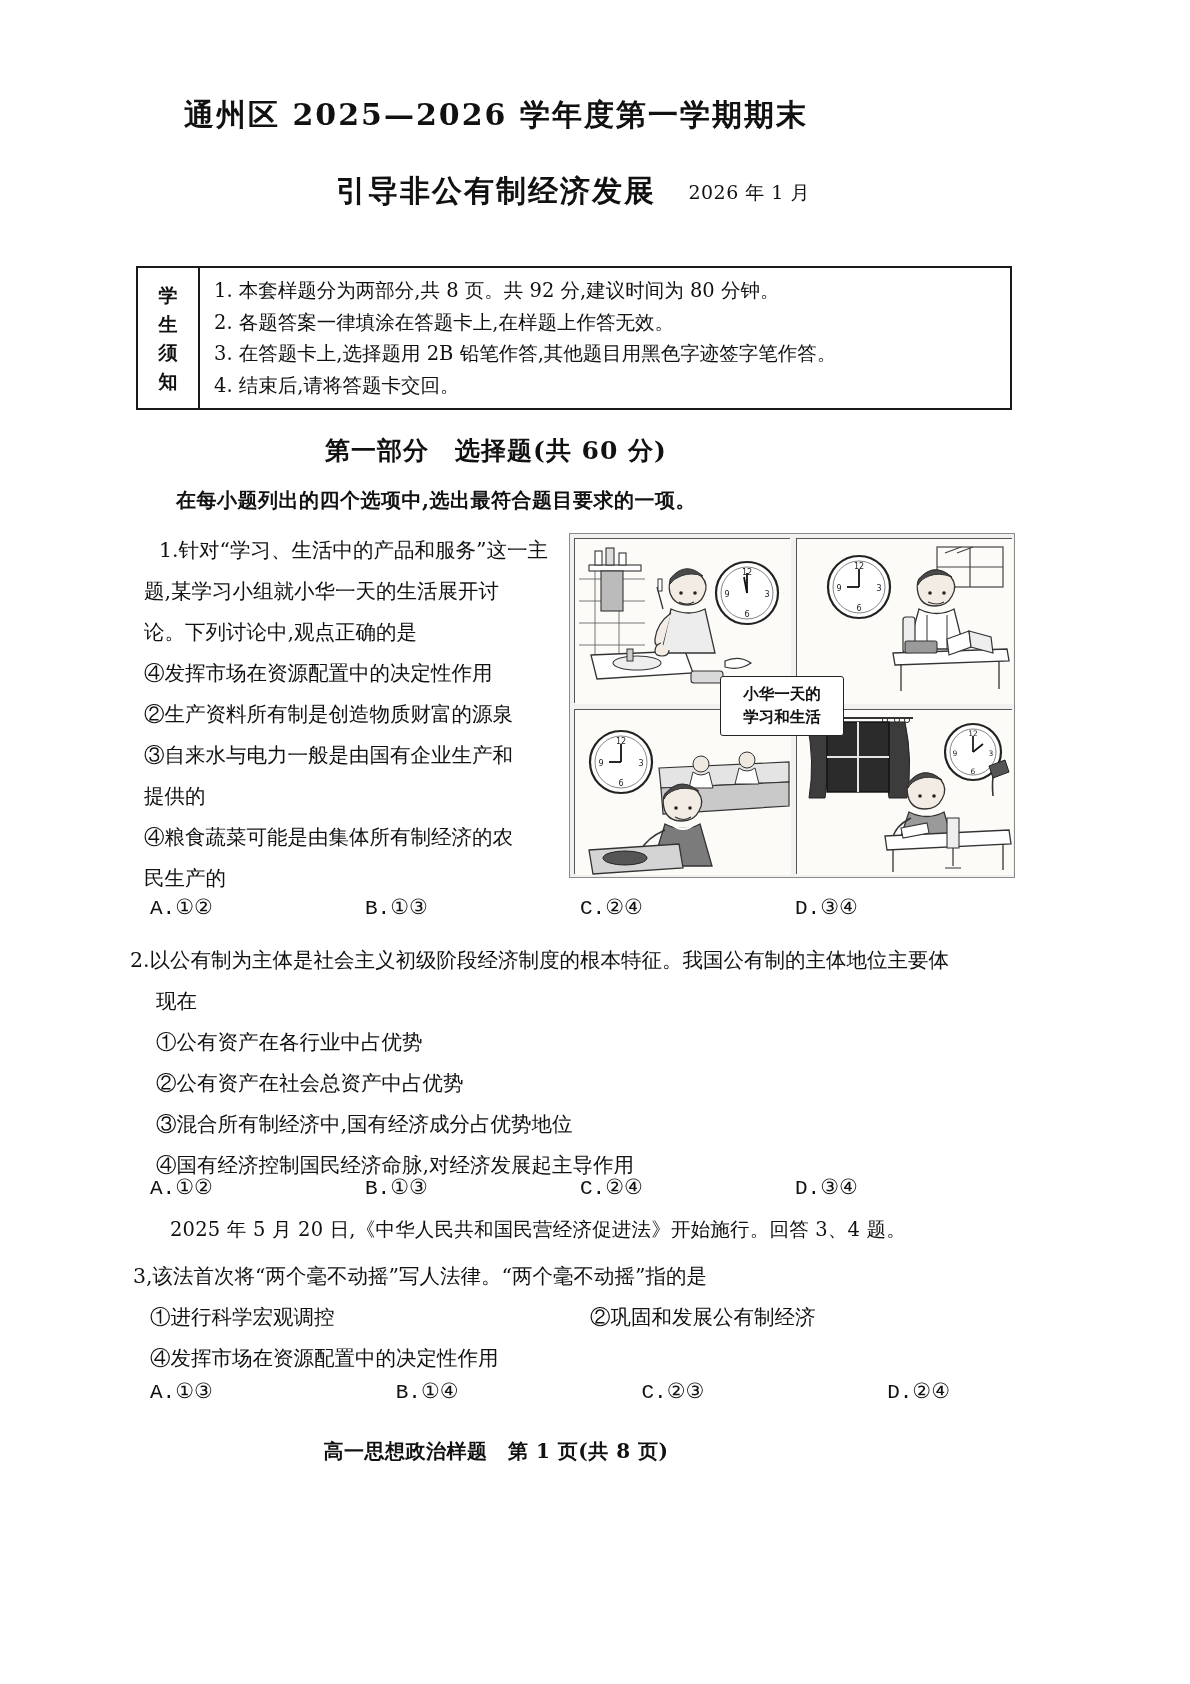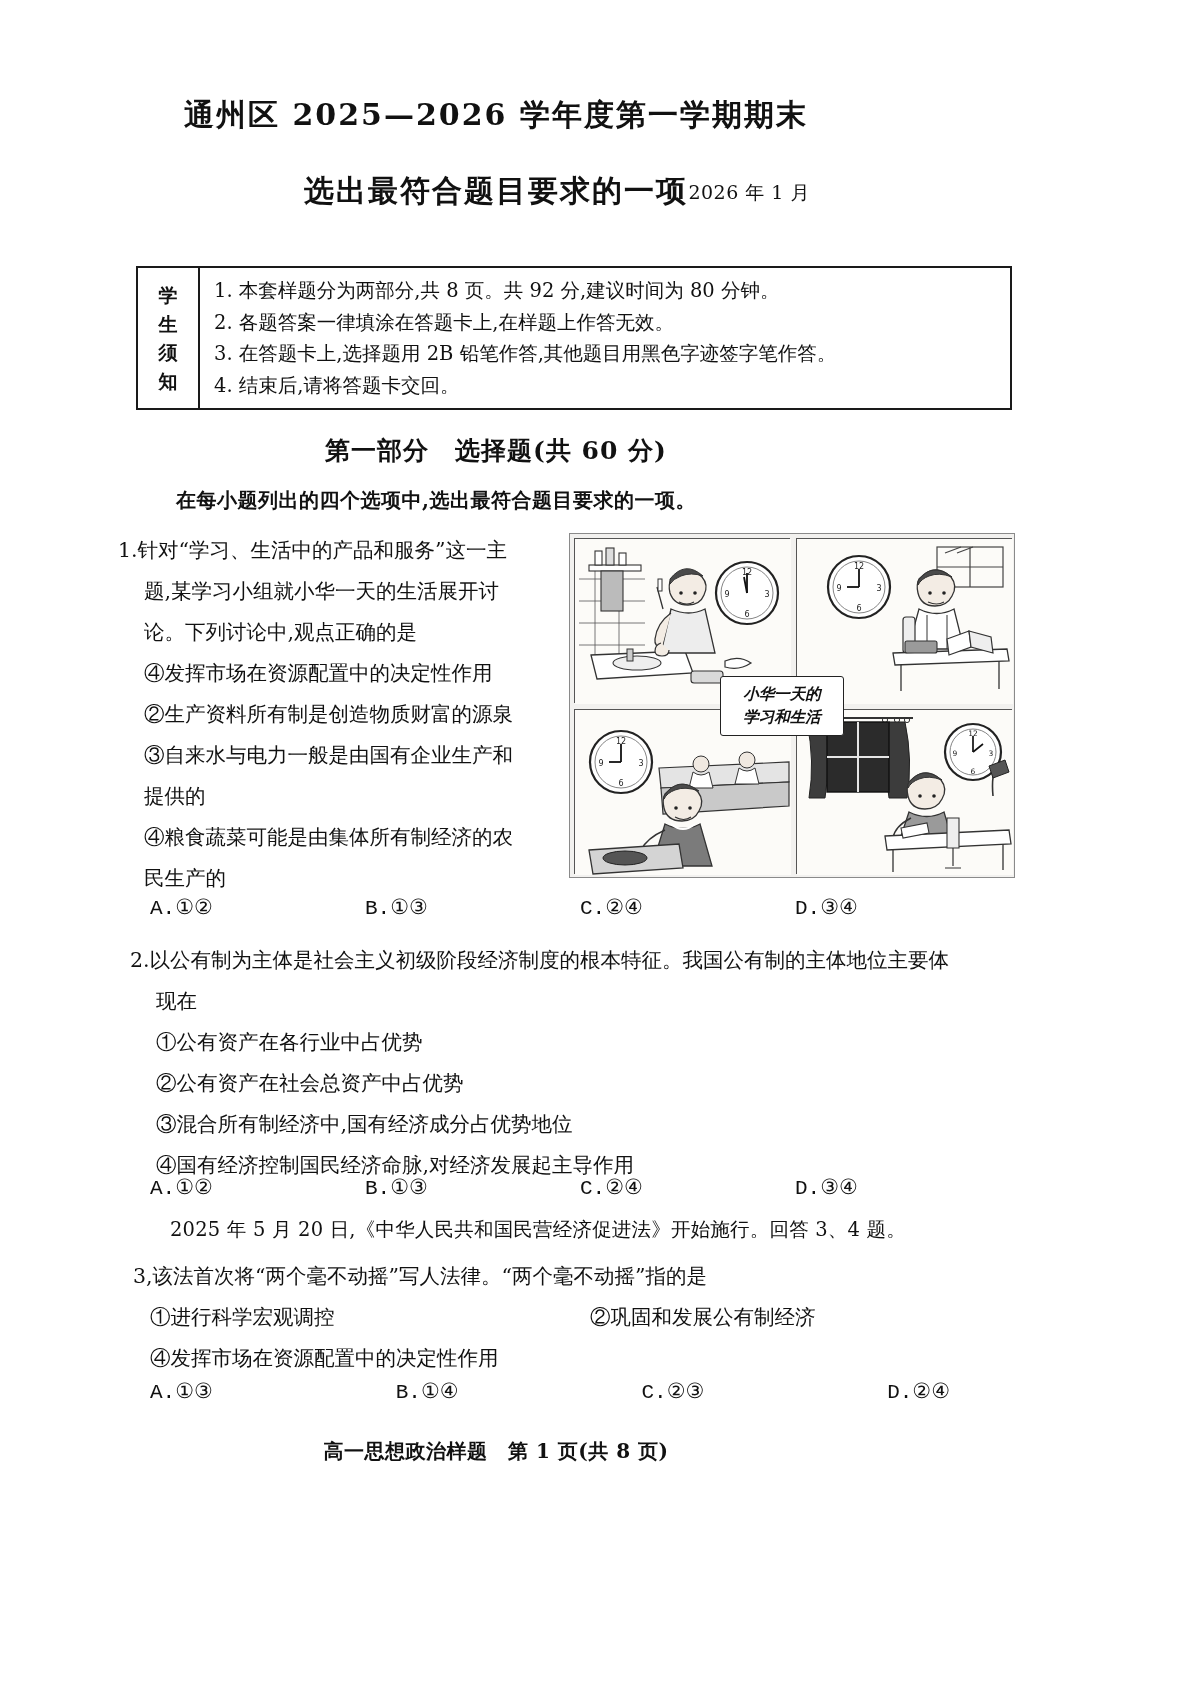--- a/index.html
+++ b/index.html
@@ -126,21 +126,21 @@
   .q-num {
     display: inline-block;
   }
 
   .q1 {
     left: 118px;
     top: 530px;
     width: 430px;
   }
   .q1 .line { white-space: nowrap; }
-  .q1 .first-line { text-indent: 0; }
+  .q1 .first-line { text-indent: 0; text-align: right; }
   .q1 .cont { padding-left: 26px; }
 
   .choices-row {
     position: absolute;
     font-size: 21px;
     display: flex;
     width: 800px;
     left: 150px;
     font-family: Liberation Mono, monospace;
   }
@@ -217,21 +217,20 @@
     border-radius: 3px;
     display: flex;
     flex-direction: column;
     align-items: center;
     justify-content: center;
     font-family: "DejaVu Sans", "Liberation Sans", sans-serif;
     font-size: 15.5px;
     font-weight: bold;
     line-height: 1.5;
     z-index: 5;
-    font-style: italic;
   }
 
   
   .reg-dot {
     position: absolute;
     width: 4px; height: 4px;
     background: #333;
     border-radius: 50%;
   }
 
@@ -247,21 +246,21 @@
   }
 </style>
 </head>
 <body>
 
 <div class="page">
 
   <div class="title-1">通州区 2025—2026 学年度第一学期期末</div>
 
   <div class="title-2-row">
-    <div class="title-2">选出最符合题目要求的一项</div>
+    <div class="title-2">引导非公有制经济发展</div>
     <div class="exam-date">2026 年 1 月</div>
   </div>
 
   <div class="notice-box">
     <div class="notice-label">
       <span>学</span>
       <span>生</span>
       <span>须</span>
       <span>知</span>
     </div>

